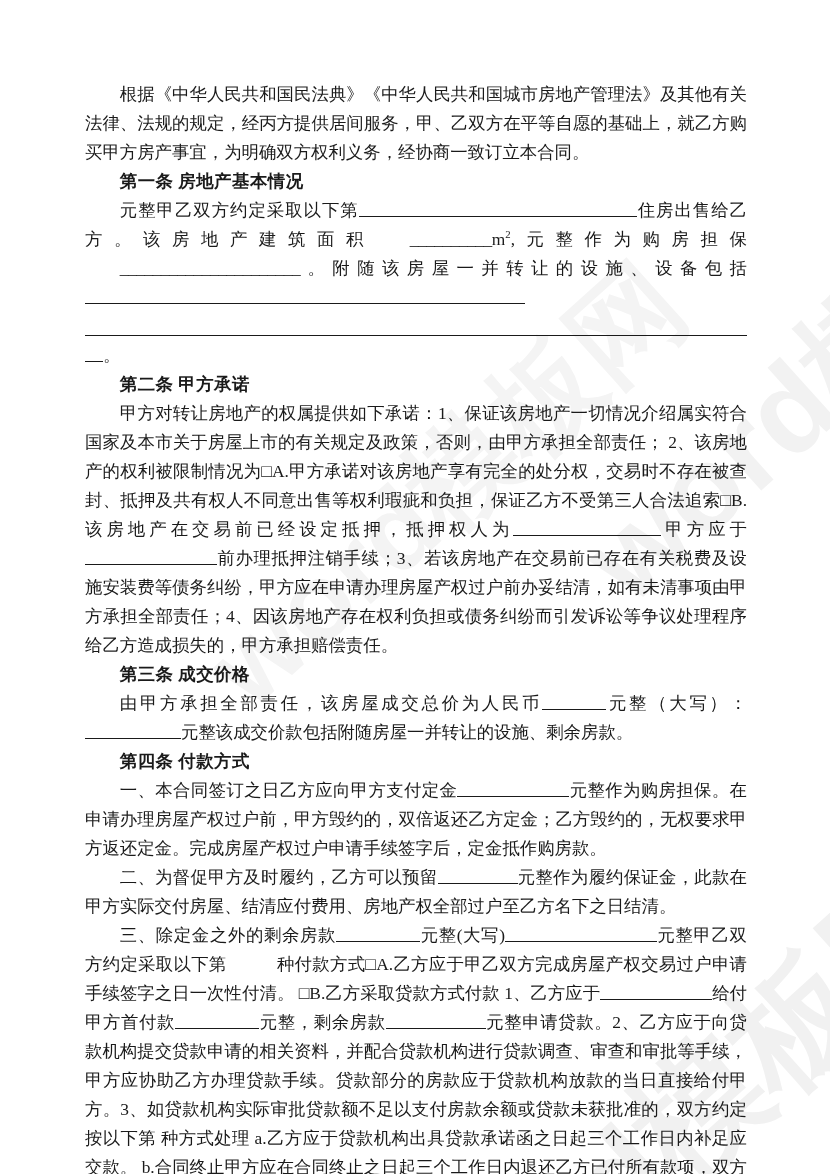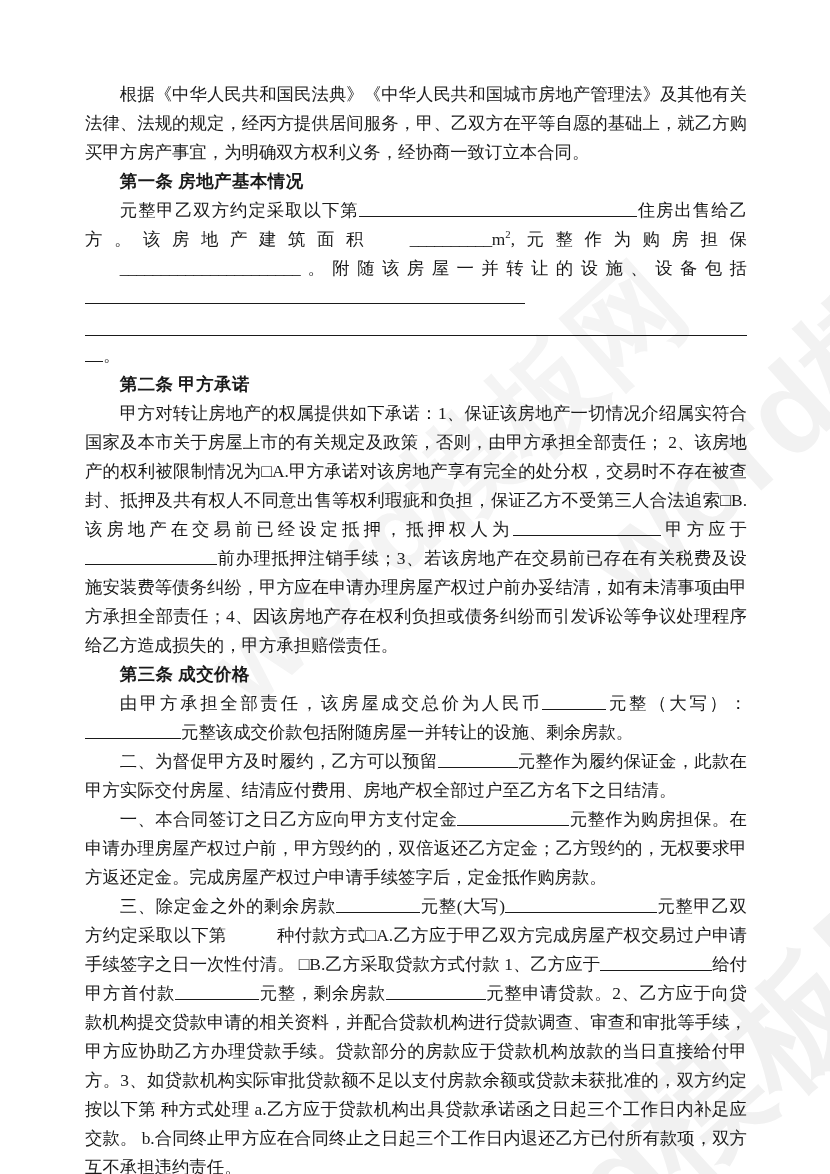--- a/index.html
+++ b/index.html
@@ -152,27 +152,28 @@
     <p class="para">
       <span>甲方对转让房地产的权属提供如下承诺：1、保证该房地产一切情况介绍属实符合国家及本市关于房屋上市的有关规定及政策，否则，由甲方承担全部责任； 2、该房地产的权利被限制情况为□A.甲方承诺对该房地产享有完全的处分权，交易时不存在被查封、抵押及共有权人不同意出售等权利瑕疵和负担，保证乙方不受第三人合法追索□B.该房地产在交易前已经设定抵押，抵押权人为</span><span class="blank" style="width:148px;"></span><span>甲方应于</span><span class="blank" style="width:132px;"></span><span>前办理抵押注销手续；3、若该房地产在交易前已存在有关税费及设施安装费等债务纠纷，甲方应在申请办理房屋产权过户前办妥结清，如有未清事项由甲方承担全部责任；4、因该房地产存在权利负担或债务纠纷而引发诉讼等争议处理程序给乙方造成损失的，甲方承担赔偿责任。</span>
     </p>
 
     <h2 class="heading">第三条  成交价格</h2>
 
     <p class="para">
       <span>由甲方承担全部责任，该房屋成交总价为人民币</span><span class="blank" style="width:64px;"></span><span>元整（大写）：</span><span class="blank" style="width:96px;"></span><span>元整该成交价款包括附随房屋一并转让的设施、剩余房款。</span>
     </p>
 
+    <h2 class="heading">第四条  付款方式</h2>
+
+    <p class="para">
+      <span>一、本合同签订之日乙方应向甲方支付定金</span><span class="blank" style="width:112px;"></span><span>元整作为购房担保。在申请办理房屋产权过户前，甲方毁约的，双倍返还乙方定金；乙方毁约的，无权要求甲方返还定金。完成房屋产权过户申请手续签字后，定金抵作购房款。</span>
+    </p>
 
     <p class="para">
       <span>二、为督促甲方及时履约，乙方可以预留</span><span class="blank" style="width:80px;"></span><span>元整作为履约保证金，此款在甲方实际交付房屋、结清应付费用、房地产权全部过户至乙方名下之日结清。</span>
-    </p>
-
-    <p class="para">
-      <span>一、本合同签订之日乙方应向甲方支付定金</span><span class="blank" style="width:112px;"></span><span>元整作为购房担保。在申请办理房屋产权过户前，甲方毁约的，双倍返还乙方定金；乙方毁约的，无权要求甲方返还定金。完成房屋产权过户申请手续签字后，定金抵作购房款。</span>
     </p>
 
     <p class="para">
       <span>三、除定金之外的剩余房款</span><span class="blank" style="width:84px;"></span><span>元整(大写)</span><span class="blank" style="width:152px;"></span><span>元整甲乙双方约定采取以下第</span><span class="gap-sm"></span><span>种付款方式□A.乙方应于甲乙双方完成房屋产权交易过户申请手续签字之日一次性付清。 □B.乙方采取贷款方式付款 1、乙方应于</span><span class="blank" style="width:112px;"></span><span>给付甲方首付款</span><span class="blank" style="width:84px;"></span><span>元整，剩余房款</span><span class="blank" style="width:100px;"></span><span>元整申请贷款。2、乙方应于向贷款机构提交贷款申请的相关资料，并配合贷款机构进行贷款调查、审查和审批等手续，甲方应协助乙方办理贷款手续。贷款部分的房款应于贷款机构放款的当日直接给付甲方。3、如贷款机构实际审批贷款额不足以支付房款余额或贷款未获批准的，双方约定按以下第 种方式处理 a.乙方应于贷款机构出具贷款承诺函之日起三个工作日内补足应交款。 b.合同终止甲方应在合同终止之日起三个工作日内退还乙方已付所有款项，双方互不承担违约责任。</span>
     </p>
 
   </div>
 </div>
 
 </body></html>

